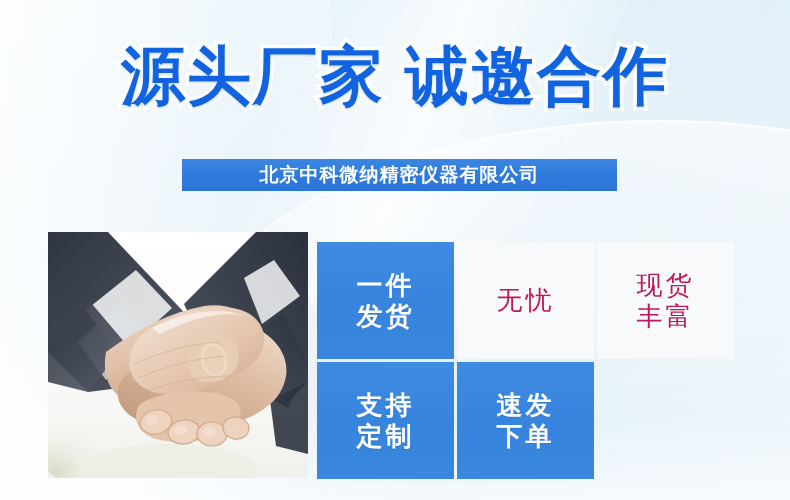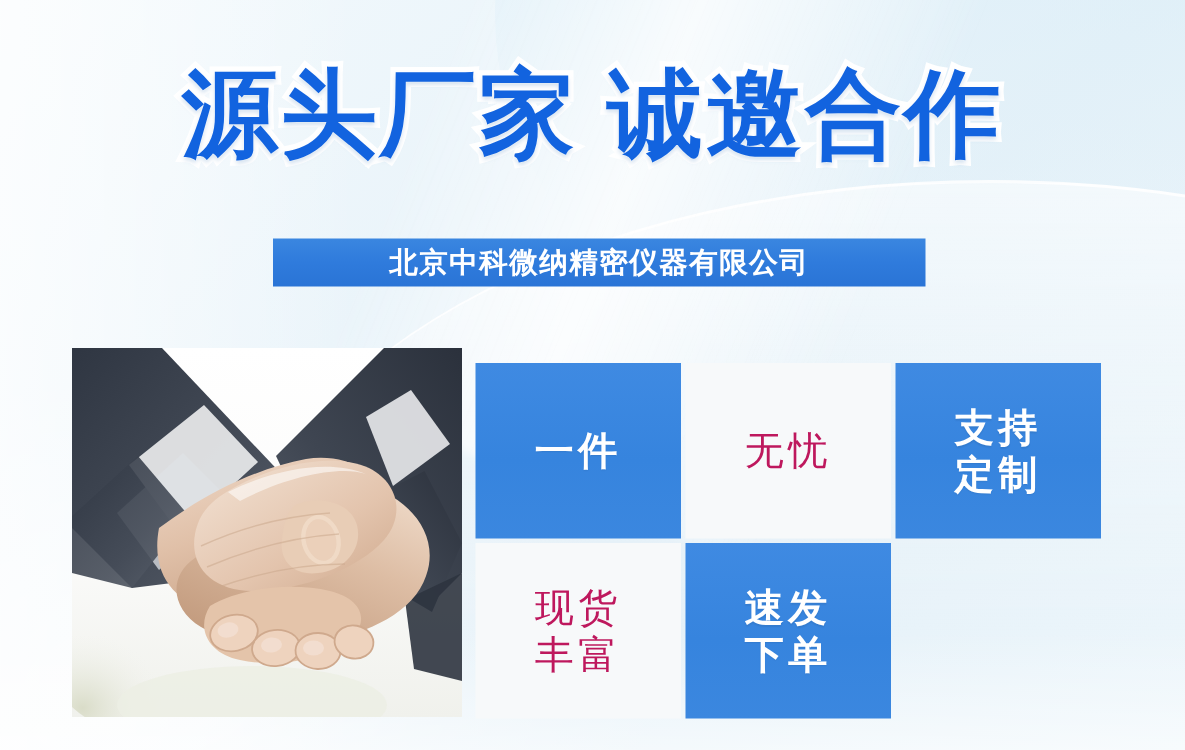--- a/index.html
+++ b/index.html
@@ -267,31 +267,32 @@
         <path d="M96,160 C124,150 152,144 182,144"></path>
       </g>
 
       <path d="M104,96 C136,80 172,74 196,84 C178,78 142,86 112,102 Z" fill="#ffffff" opacity="0.55"></path>
     </svg>
   </div>
 
   <div id="feature-grid">
     <div class="cell blue">
       <span class="ln">一件</span>
+      <span class="ln">发货</span>
     </div>
     <div class="cell light">
       <span class="ln">无忧</span>
+    </div>
+    <div class="cell light">
+      <span class="ln">现货</span>
+      <span class="ln">丰富</span>
     </div>
     <div class="cell blue">
       <span class="ln">支持</span>
       <span class="ln">定制</span>
     </div>
-    <div class="cell light">
-      <span class="ln">现货</span>
-      <span class="ln">丰富</span>
-    </div>
     <div class="cell blue">
       <span class="ln">速发</span>
       <span class="ln">下单</span>
     </div>
   </div>
 
 </div>
 
 </body></html>

